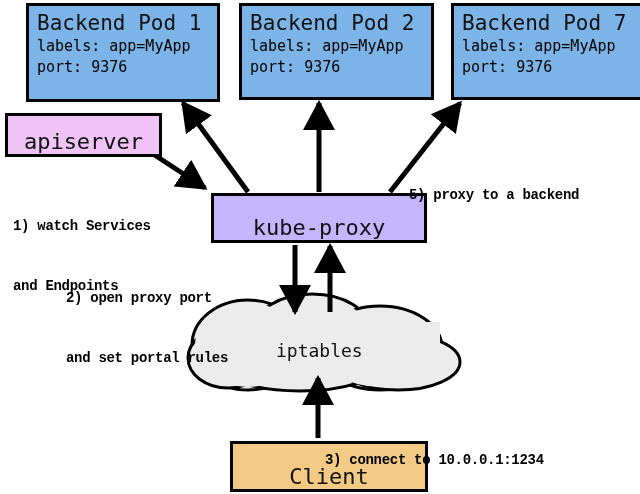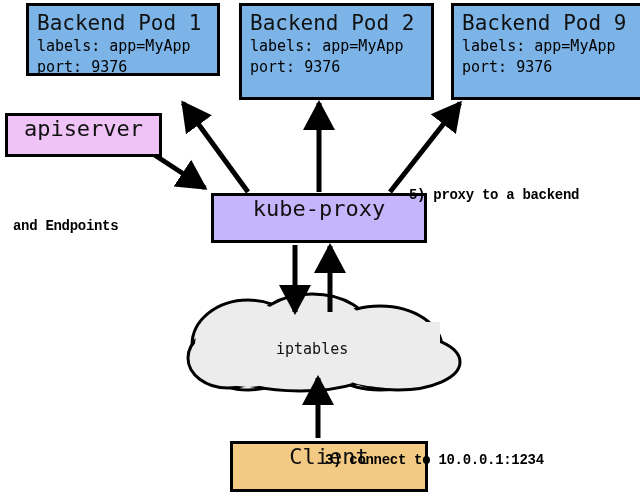--- a/index.html
+++ b/index.html
@@ -29,21 +29,21 @@
     letter-spacing:0px;
   }
   .pod-line{
     font-size:15px;
     line-height:21px;
     color:#000000;
     white-space:nowrap;
   }
   .center-box{
     display:flex;
-    align-items:flex-start;
+    align-items:flex-end;
     justify-content:center;
   }
   .center-box .lbl{
     font-size:22px;
     color:#111;
     white-space:nowrap;
   }
   #apiserver{background:#EFC3F5;}
   #kubeproxy{background:#c4b5fd;}
   #client{background:#F2CA84;}
@@ -53,21 +53,21 @@
     font-weight:bold;
     font-size:14px;
     line-height:20px;
     color:#000;
     white-space:pre;
     z-index:8;
     letter-spacing:-0.3px;
   }
   #cloud-label{
     position:absolute;
-    font-size:15px;
+    font-size:18px;
     color:#111;
     z-index:7;
     white-space:nowrap;
   }
   svg.layer{
     position:absolute;
     left:0;top:0;
     width:640px;height:494px;
     z-index:3;
   }
@@ -115,56 +115,61 @@
       <path d="M390,192 L460,103"></path>
 
       <path d="M295,245 L295,312"></path>
 
       <path d="M330,312 L330,246"></path>
 
       <path d="M318,438 L318,378"></path>
     </g>
   </svg>
 
-  <div class="box pod" id="pod1" style="left:26px;top:3px;width:194px;height:73px;">
+  <div class="box pod" id="pod1" style="left:26px;top:3px;width:194px;height:99px;">
     <div class="pod-title">Backend Pod 1</div>
     <div class="pod-line">labels: app=MyApp</div>
     <div class="pod-line">port: 9376</div>
   </div>
 
   <div class="box pod" id="pod2" style="left:239px;top:3px;width:195px;height:97px;">
     <div class="pod-title">Backend Pod 2</div>
     <div class="pod-line">labels: app=MyApp</div>
     <div class="pod-line">port: 9376</div>
   </div>
 
   <div class="box pod" id="pod3" style="left:451px;top:3px;width:195px;height:97px;">
-    <div class="pod-title">Backend Pod 9</div>
+    <div class="pod-title">Backend Pod 7</div>
     <div class="pod-line">labels: app=MyApp</div>
     <div class="pod-line">port: 9376</div>
   </div>
 
   <div class="box center-box" id="apiserver" style="left:5px;top:113px;width:157px;height:44px;">
     <span class="lbl">apiserver</span>
   </div>
 
   <div class="box center-box" id="kubeproxy" style="left:211px;top:193px;width:216px;height:50px;">
     <span class="lbl">kube-proxy</span>
   </div>
 
   <div id="cloud-label" style="left:276px;top:340px;">iptables</div>
 
   <div class="box center-box" id="client" style="left:222px;top:441px;width:198px;height:51px;margin-left:8px;">
     <span class="lbl">Client</span>
   </div>
 
   <div class="note" style="left:13px;top:176px;">
+    <div>1) watch Services</div>
     <div>and Endpoints</div>
   </div>
 
+  <div class="note" style="left:66px;top:248px;">
+    <div>2) open proxy port</div>
+    <div>and set portal rules</div>
+  </div>
 
   <div class="note" style="left:325px;top:410px;">
     <div>3) connect to 10.0.0.1:1234</div>
   </div>
 
 
   <div class="note" style="left:409px;top:145px;">
     <div>5) proxy to a backend</div>
   </div>
 

